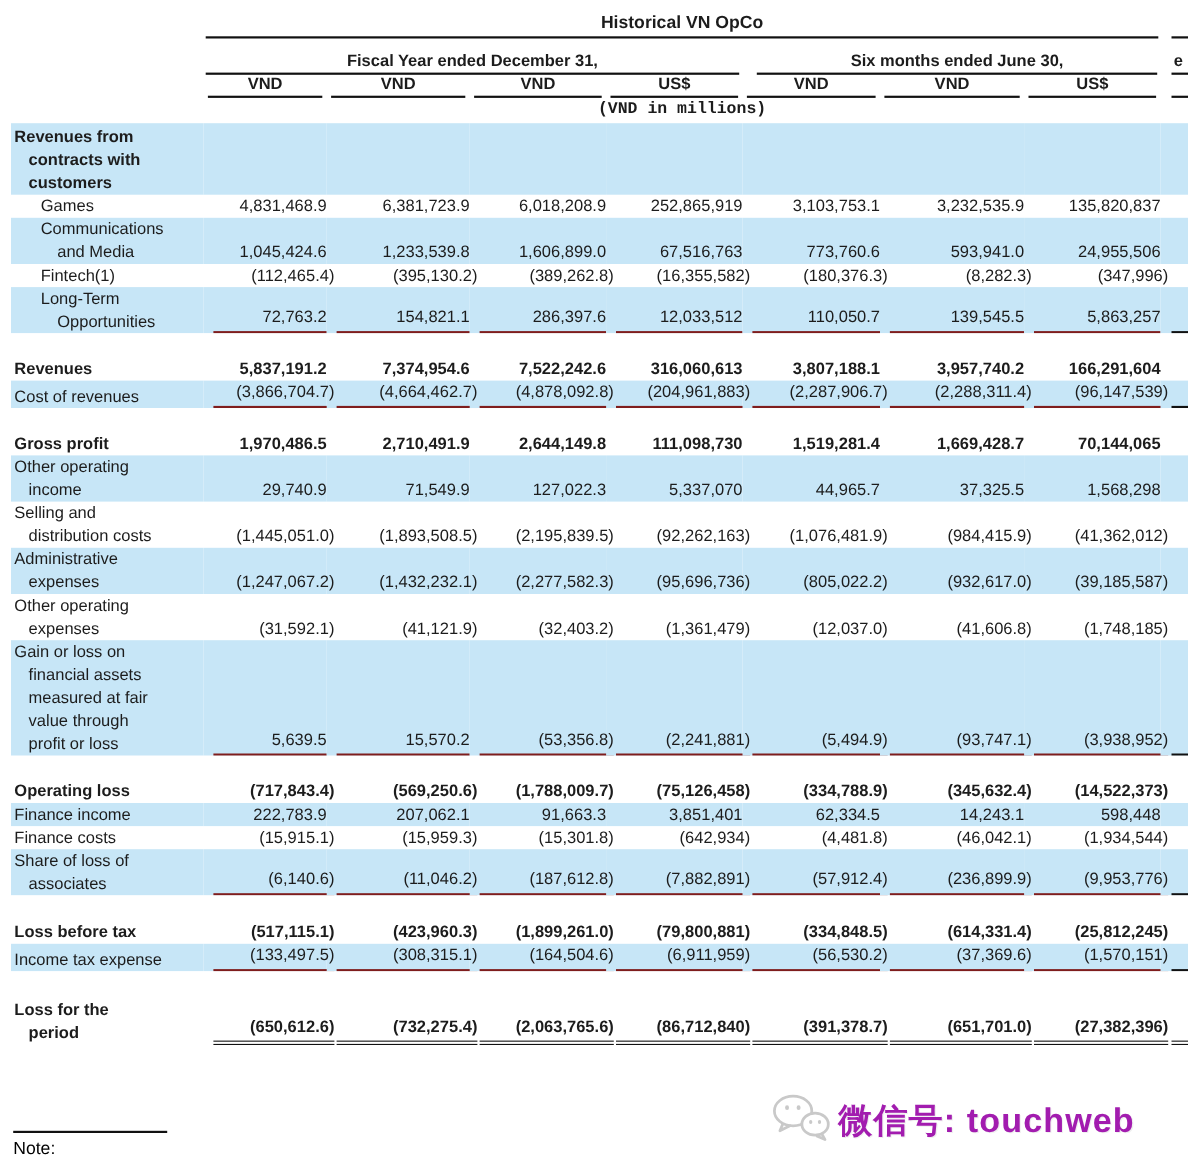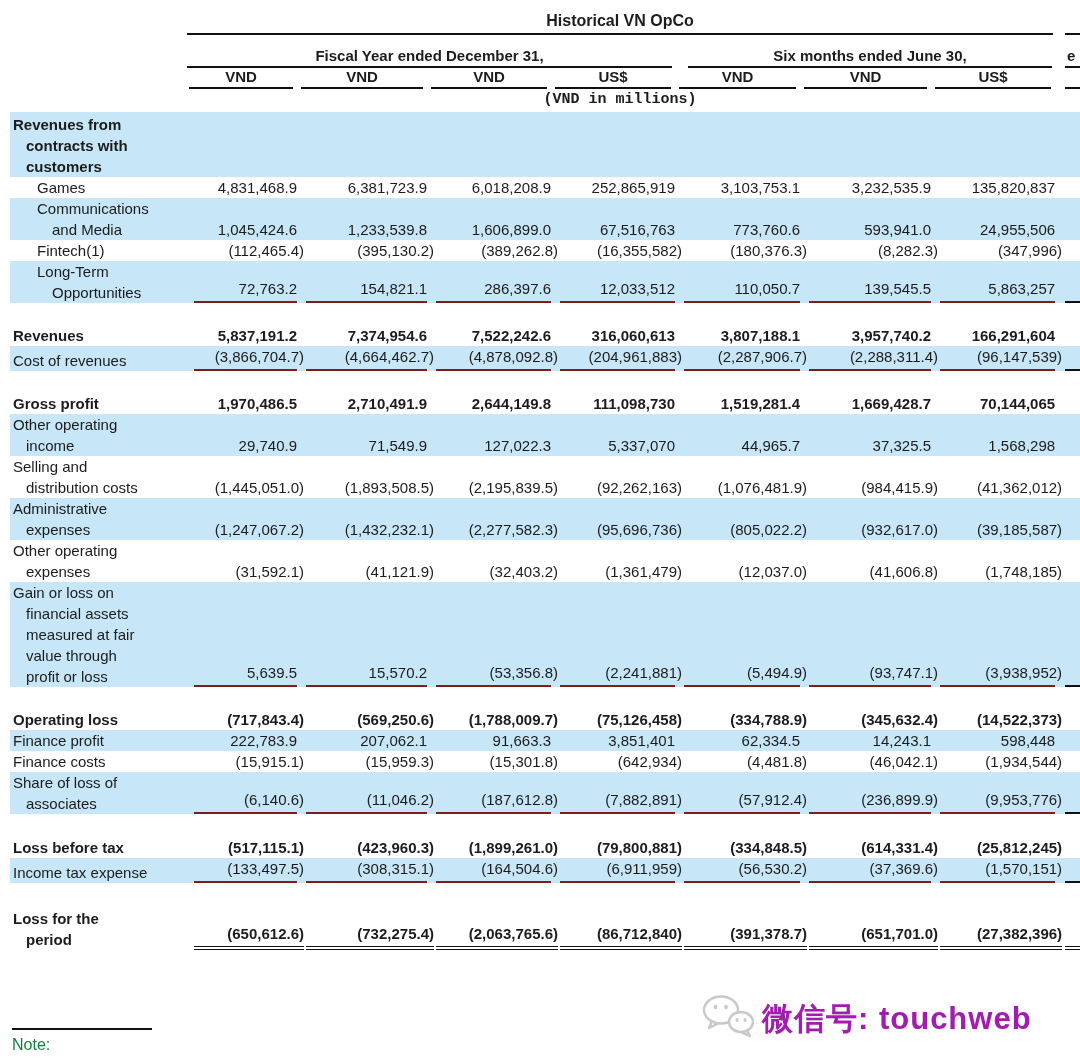--- a/index.html
+++ b/index.html
@@ -35,21 +35,21 @@
   .lln{line-height:21px;}
   .i0{padding-left:3px}.i1{padding-left:16px}.i2{padding-left:27px}.i3{padding-left:42px}
   tr.hl td{background:#c7e6f7;}
   tr.bold{font-weight:bold;}
   tr.bold td{padding-top:2px;}
   tr.datarow td.val{line-height:21px;}
   tr.sprow td{height:20px;background:#fff;}
   
   .note-block{position:absolute;left:12px;top:1028px;}
   .note-rule{width:140px;border-top:2px solid #111;}
-  .note-label{font-size:16px;padding-top:6px;color:#15803d;}
+  .note-label{font-size:16px;padding-top:6px;color:#000000;}
   .watermark{position:absolute;left:700px;top:992px;display:flex;align-items:center;gap:6px;
     color:#a21caf;font-weight:bold;font-size:31px;letter-spacing:1px;white-space:nowrap;
     text-shadow:1px 1px 0 #efefef;}
 </style>
 </head>
 <body>
 
 <div class="sheet">
   <table>
     <colgroup>
@@ -506,21 +506,21 @@
           <td class="val">
             <span class="num paren">(345,632.4)</span>
           </td>
           <td class="val">
             <span class="num paren">(14,522,373)</span>
           </td>
           <td class="stubcell"></td>
         </tr>
         <tr class="datarow hl">
           <td class="label">
-            <div class="lln i0">Finance profit</div>
+            <div class="lln i0">Finance income</div>
           </td>
           <td class="val">
             <span class="num">222,783.9</span>
           </td>
           <td class="val">
             <span class="num">207,062.1</span>
           </td>
           <td class="val">
             <span class="num">91,663.3</span>
           </td>

